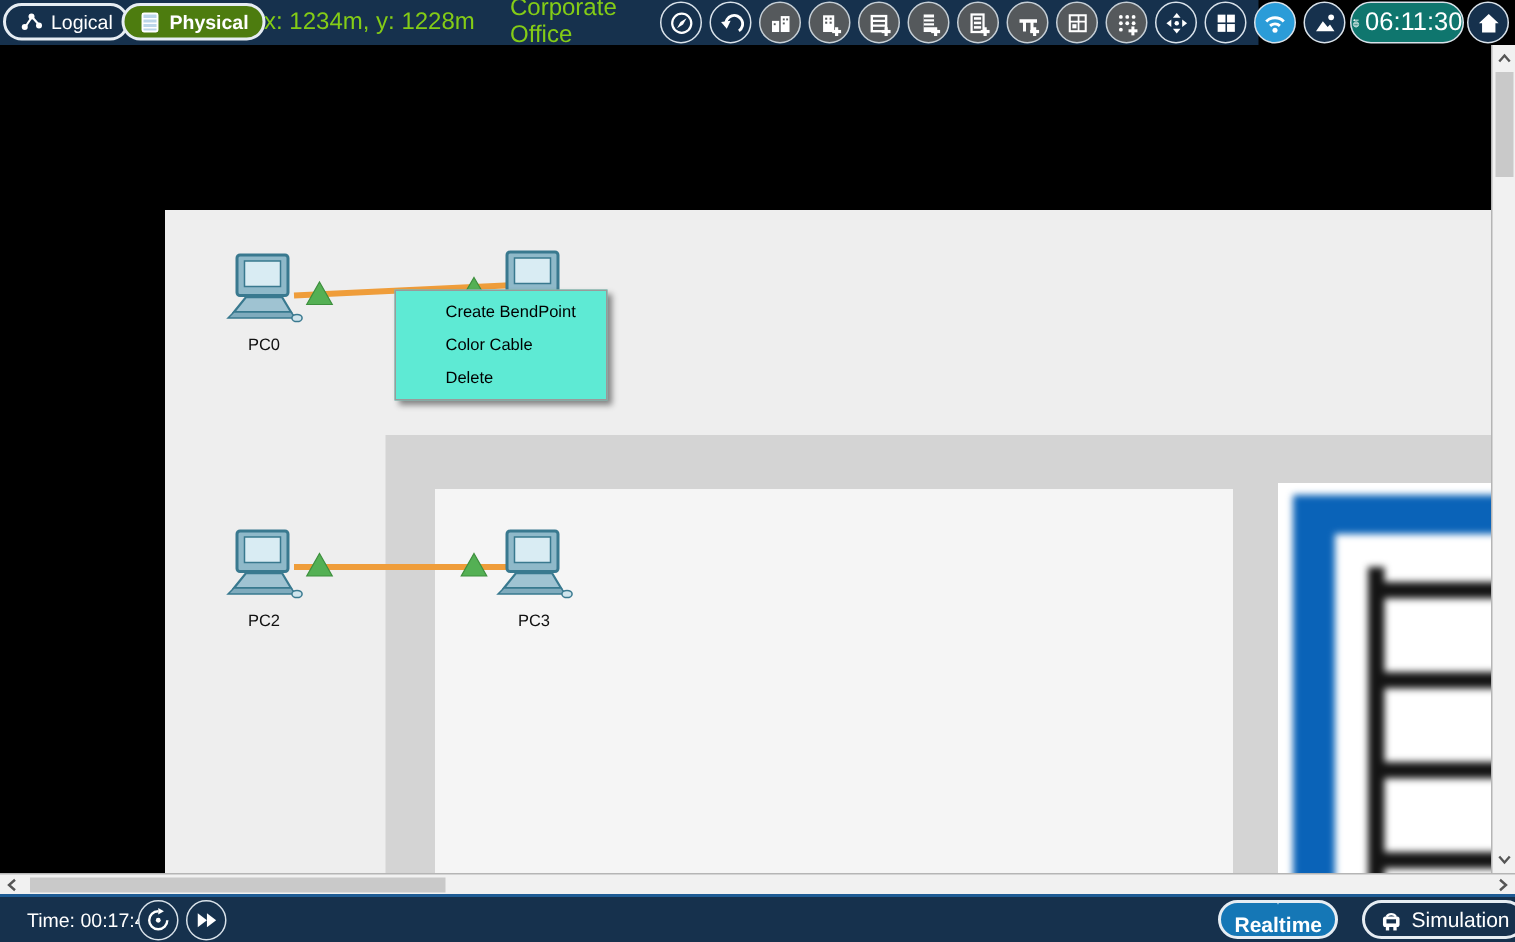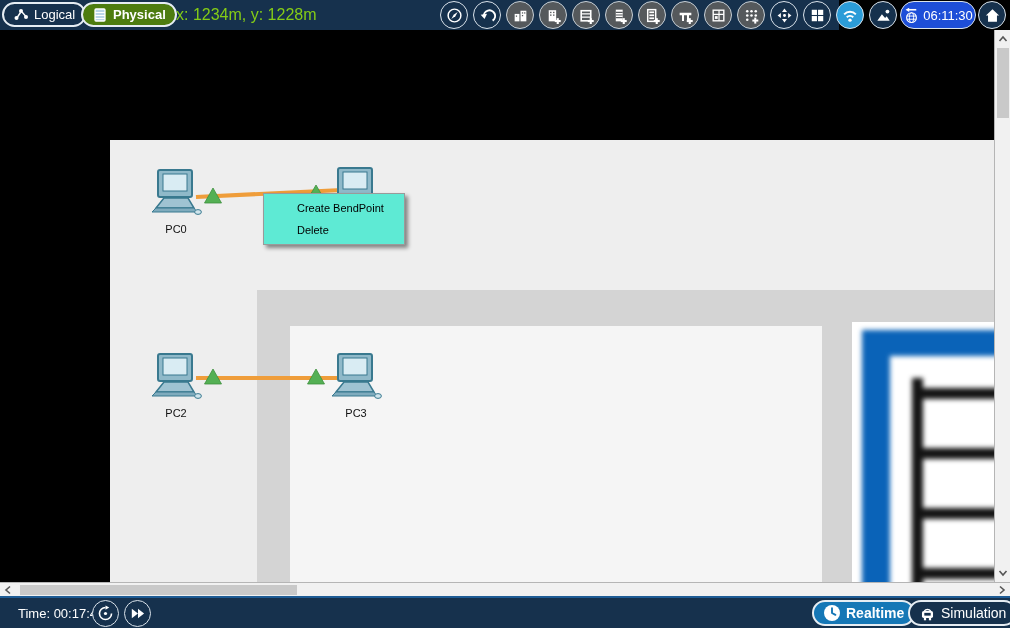--- a/index.html
+++ b/index.html
@@ -14,22 +14,22 @@
   .tab.logical{left:2px;background:#16314d;}
   .tab.physical{left:81px;background:#4d7c0f;font-weight:bold;}
   .tb-text{position:absolute;top:0;height:30px;display:flex;align-items:center;color:#84cc16;font-size:16px;}
   .coords{left:176px;}
   .loc{left:340px;width:97px;justify-content:flex-end;}
   .icbtn{position:absolute;top:1px;width:28px;height:28px;border-radius:50%;cursor:pointer;
          border:1.6px solid #d9e2ea;background:#16314d;display:flex;align-items:center;justify-content:center;}
   .icbtn.gray{background:#55595c;border-color:#c6cfd6;}
   .icbtn.active{background:#2b9cd8;}
   .timepill{position:absolute;left:900px;top:1px;width:76px;height:28px;border-radius:14px;
-            border:1.6px solid #d9e2ea;background:#1d4ed8;display:flex;align-items:center;
-            justify-content:center;gap:3px;color:#fff;font-size:13px;cursor:pointer;}
+            border:1.6px solid #d9e2ea;background:#0f766e;display:flex;align-items:center;
+            justify-content:center;gap:3px;color:#fff;font-size:17px;cursor:pointer;}
 
   
   .canvas{position:absolute;left:0;top:30px;width:994px;height:552px;background:#000;overflow:hidden;}
   .ws-outer{position:absolute;left:110px;top:110px;width:884px;height:442px;background:#eeeeee;}
   .ws-wall{position:absolute;left:257px;top:260px;width:737px;height:292px;background:#d4d4d4;}
   .ws-room{position:absolute;left:290px;top:296px;width:532px;height:256px;background:#f5f5f5;}
   .rackimg{position:absolute;left:852px;top:292px;width:142px;height:260px;background:#fff;overflow:hidden;}
   .rackimg .blur{position:absolute;inset:0;filter:blur(2.5px);}
   .rk-top{position:absolute;left:10px;top:8px;right:-6px;height:26px;background:#0a63b8;}
   .rk-left{position:absolute;left:10px;top:8px;width:28px;bottom:-6px;background:#0a63b8;}
@@ -49,21 +49,21 @@
   .hthumb{position:absolute;left:20px;top:2px;width:277px;height:10px;background:#c9c9c9;cursor:pointer;}
   .sarrow{position:absolute;width:12px;height:12px;display:flex;align-items:center;justify-content:center;cursor:pointer;}
 
   
   .bottombar{position:absolute;left:0;top:596px;width:1010px;height:32px;background:#16314d;border-top:2px solid #1e5c95;}
   .bb-time{position:absolute;left:18px;top:0;height:30px;display:flex;align-items:center;color:#fff;font-size:13px;}
   .cbtn{position:absolute;top:2px;width:27px;height:27px;border-radius:50%;border:1.6px solid #d9e2ea;
         background:#16314d;display:flex;align-items:center;justify-content:center;cursor:pointer;}
   .pill{position:absolute;top:2px;height:26px;border-radius:13px;border:2px solid #e6edf3;
         display:flex;align-items:center;gap:5px;padding:0 9px;color:#fff;font-size:14px;cursor:pointer;}
-  .pill.realtime{left:812px;background:#1577b6;font-weight:bold;}
+  .pill.realtime{left:812px;background:#1577b6;font-weight:bold;flex-direction:column;}
   .pill.simulation{left:908px;background:#16314d;}
 </style>
 </head>
 <body>
 
 <div class="app">
 
   <div class="topbar">
     <div class="tab logical">
       <svg width="16" height="16" viewBox="0 0 16 16">
@@ -75,20 +75,21 @@
       <span>Logical</span>
     </div>
     <div class="tab physical">
       <svg width="16" height="16" viewBox="0 0 16 16">
         <rect x="3" y="2" width="10" height="12" rx="1" fill="#bcd6ea" stroke="#fff" stroke-width="1.3"></rect>
         <path d="M3 5.5 H13 M3 8.5 H13 M3 11.5 H13" stroke="#fff" stroke-width="1.1"></path>
       </svg>
       <span>Physical</span>
     </div>
     <span class="tb-text coords">x: 1234m, y: 1228m</span>
+    <span class="tb-text loc">Corporate Office</span>
 
     <div class="icbtn" style="left:440px">
       <svg width="17" height="17" viewBox="0 0 16 16">
         <circle cx="8" cy="8" r="6" fill="none" stroke="#fff" stroke-width="1.4"></circle>
         <polygon points="11,4.8 8.8,8.8 5,11.2 7.2,7.2" fill="#fff"></polygon>
       </svg>
     </div>
     <div class="icbtn" style="left:473px">
       <svg width="17" height="17" viewBox="0 0 16 16">
         <path d="M12.8 12.8 A5.3 5.3 0 1 0 4.6 9.2" fill="none" stroke="#fff" stroke-width="1.8"></path>
@@ -281,20 +282,21 @@
         <rect x="13" y="6" width="24" height="17" fill="#d9ecf3" stroke="#39798f" stroke-width="1"></rect>
         <path d="M6 40 L14 30 H38 L44 40 Z" fill="#9fc3d2" stroke="#39798f" stroke-width="1.5"></path>
         <path d="M2 44 L6 40 H44 L47 44 Z" fill="#7fabbd" stroke="#39798f" stroke-width="1"></path>
         <ellipse cx="48" cy="44" rx="3.4" ry="2.4" fill="#cfe4ec" stroke="#39798f" stroke-width="1"></ellipse>
       </svg>
       <span class="dlabel">PC3</span>
     </div>
 
     <div class="ctxmenu">
       <div class="mi">Create BendPoint</div>
+      <div class="mi">Color Cable</div>
       <div class="mi">Delete</div>
     </div>
   </div>
 
   <div class="vscroll">
     <div class="sarrow" style="left:2px;top:3px">
       <svg width="10" height="8" viewBox="0 0 10 8">
           <polyline points="1.5,6 5,2 8.5,6" fill="none" stroke="#555" stroke-width="1.6"></polyline>
         </svg>
     </div>

